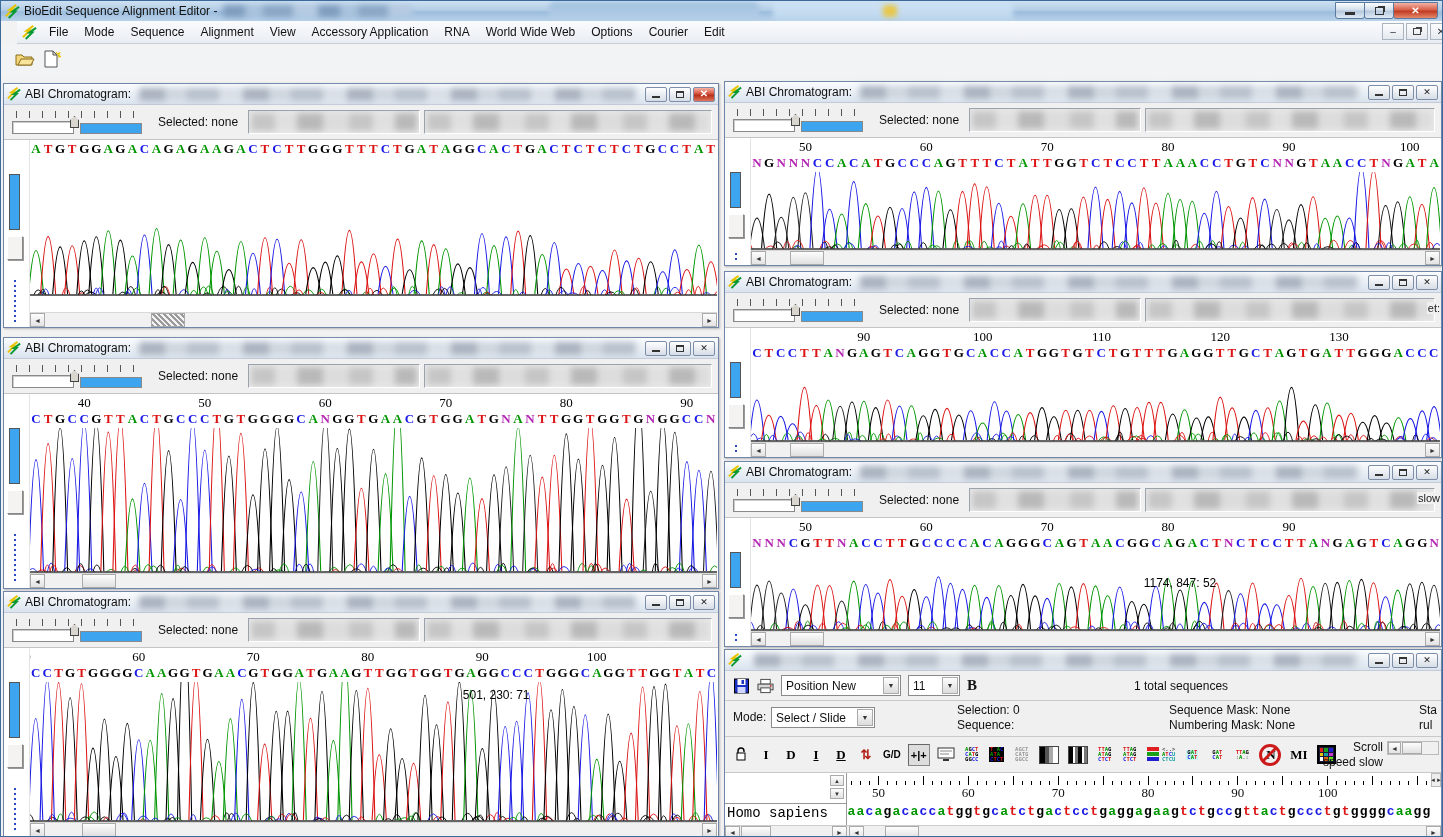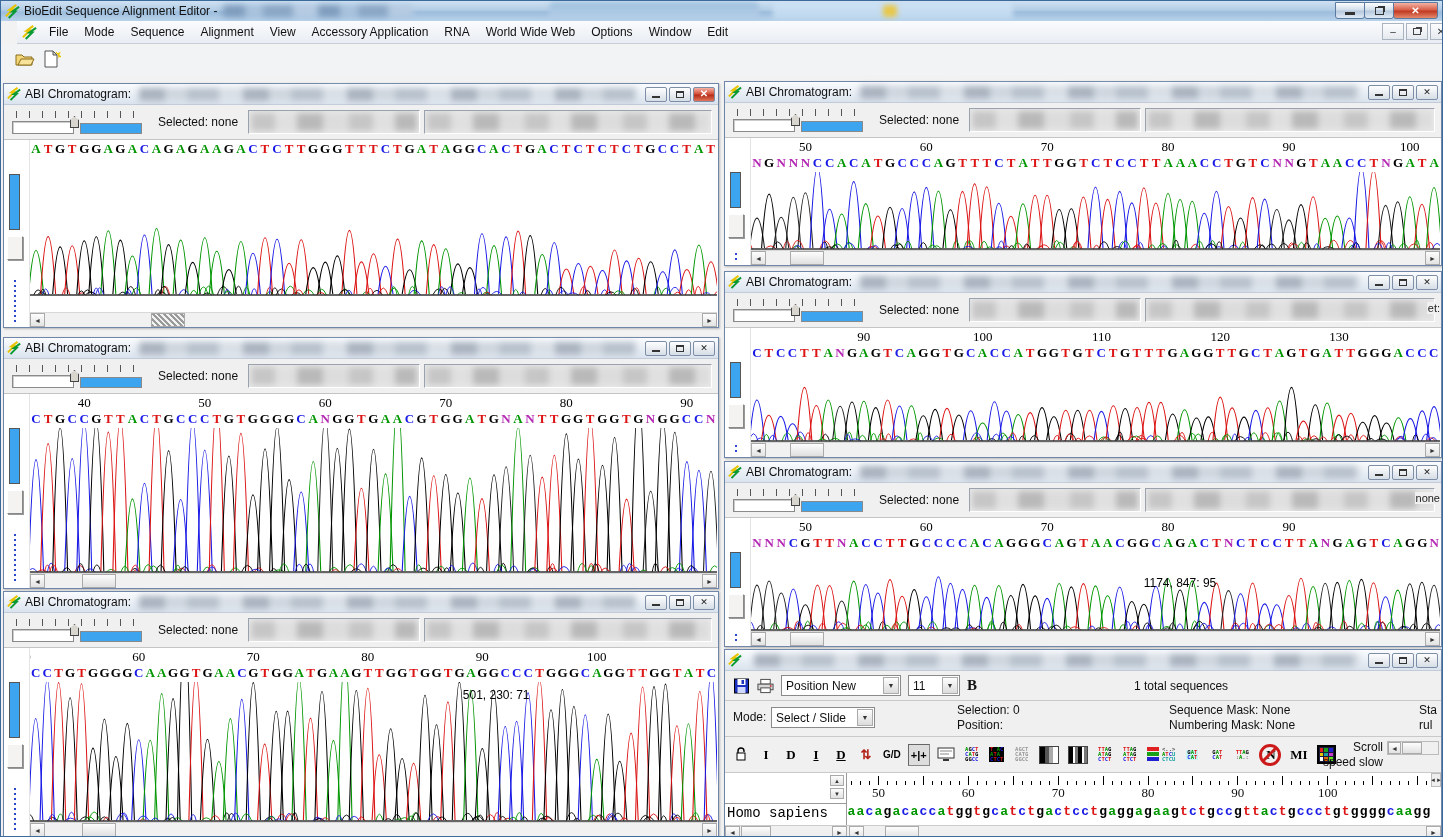--- a/index.html
+++ b/index.html
@@ -142,21 +142,21 @@
     <div id="menu-items" style="display:flex;">
         <span class="menu-item">File</span>
         <span class="menu-item">Mode</span>
         <span class="menu-item">Sequence</span>
         <span class="menu-item">Alignment</span>
         <span class="menu-item">View</span>
         <span class="menu-item">Accessory Application</span>
         <span class="menu-item">RNA</span>
         <span class="menu-item">World Wide Web</span>
         <span class="menu-item">Options</span>
-        <span class="menu-item">Window</span>
+        <span class="menu-item">Courier</span>
         <span class="menu-item">Edit</span>
       </div>
     <div class="mdi-btns">
       <div class="mdi-btn">–</div>
       <div class="mdi-btn">
           <span style="width:8px;height:7px;border:1px solid #444;box-shadow:2px -2px 0 -1px #444;"></span>
         </div>
       <div class="mdi-btn">✕</div>
     </div>
   </div>
@@ -1540,21 +1540,21 @@
        <div class="zblue"></div>
        <div class="zthumb"></div>
      </div>
      <span class="sel-label">Selected: none</span>
      <div class="cfield" style="width:172px;flex:0 0 auto;">
             <div class="blurfill"></div>
           </div>
      <div class="cfield" style="flex:1;margin-left:4px;">
             <div class="blurfill"></div>
           </div>
-     <span class="edge-text">none</span>
+     <span class="edge-text">slow</span>
    </div>
    <div class="c-content">
      <div class="vslider">
        <div class="vfill" style="top:34px;height:36px;"></div>
        <div class="vthumb" style="top:76px;"></div>
        <div class="vdots" style="height:8px"></div>
      </div>
      <div class="c-main">
        <div class="ruler">
               <span style="left: 54.3947px;">50</span>
@@ -1766,21 +1766,21 @@
                 <path d="M 634.9 78 Q 639.6 62.2 644.3 78" stroke="#009600" fill="none" stroke-width="0.9"></path>
                 <path d="M 651.3 77 Q 658.8 -13.6 666.3 77" stroke="#000000" fill="none" stroke-width="1.1"></path>
                 <path d="M 646.7 78 Q 652.1 70.7 657.6 78" stroke="#000" fill="none" stroke-width="0.9"></path>
                 <path d="M 658.6 78 Q 662.3 66.4 666.0 78" stroke="#000" fill="none" stroke-width="0.9"></path>
                 <path d="M 663.4 77 Q 670.9 -16.4 678.4 77" stroke="#000000" fill="none" stroke-width="1.1"></path>
                 <path d="M 670.3 78 Q 675.6 64.4 681.0 78" stroke="#000" fill="none" stroke-width="0.9"></path>
                 <path d="M 675.5 77 Q 683.0 -10.5 690.5 77" stroke="#222" fill="none" stroke-width="1.1"></path>
                 <path d="M 683.6 78 Q 687.5 67.3 691.4 78" stroke="#1a1ae6" fill="none" stroke-width="0.9"></path>
                 <path d="M 0 78 L 689 78" stroke="#333" fill="none" stroke-width="1.4"></path>
               </svg>
-         <div class="annot" style="left:57.0%;top:24px;">1174, 847: 95</div>
+         <div class="annot" style="left:57.0%;top:24px;">1174, 847: 52</div>
        </div>
        <div class="hscroll">
          <div class="sbtn" style="left:0;">◄</div>
          <div class="sthumb " style="left:39px;"></div>
          <div class="sbtn" style="right:0;">►</div>
        </div>
      </div>
    </div>
       </div>
     </div>
@@ -1829,21 +1829,21 @@
     </div>
 
     <div class="erow e-sep" style="height:36px;">
       <span style="position:absolute;left:8px;top:9px;">Mode:</span>
       <div class="dd" style="position:absolute;left:46px;top:6px;width:104px;">
         <span>Select / Slide</span>
         <span class="ddbtn">▼</span>
       </div>
       <div style="position:absolute;left:232px;top:2px;line-height:15px;">
         <div>Selection: 0</div>
-        <div>Position:</div>
+        <div>Sequence:</div>
       </div>
       <div style="position:absolute;left:444px;top:2px;line-height:15px;">
         <div>Sequence Mask: None</div>
         <div>Numbering Mask: None</div>
       </div>
       <div style="position:absolute;right:0;top:2px;line-height:15px;text-align:left;width:22px;overflow:hidden;">
         <div>Sta</div>
         <div>rul</div>
       </div>
     </div>

